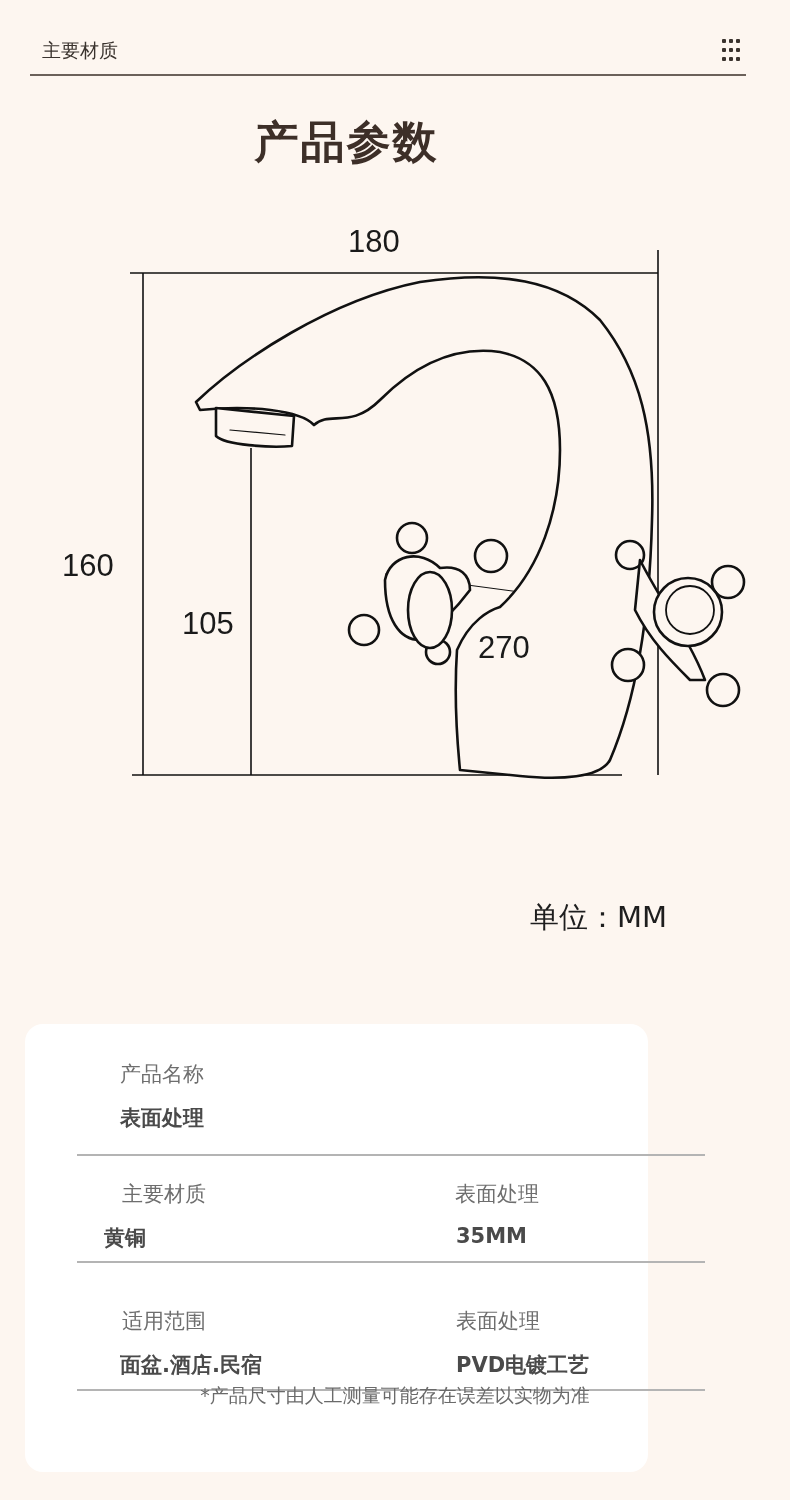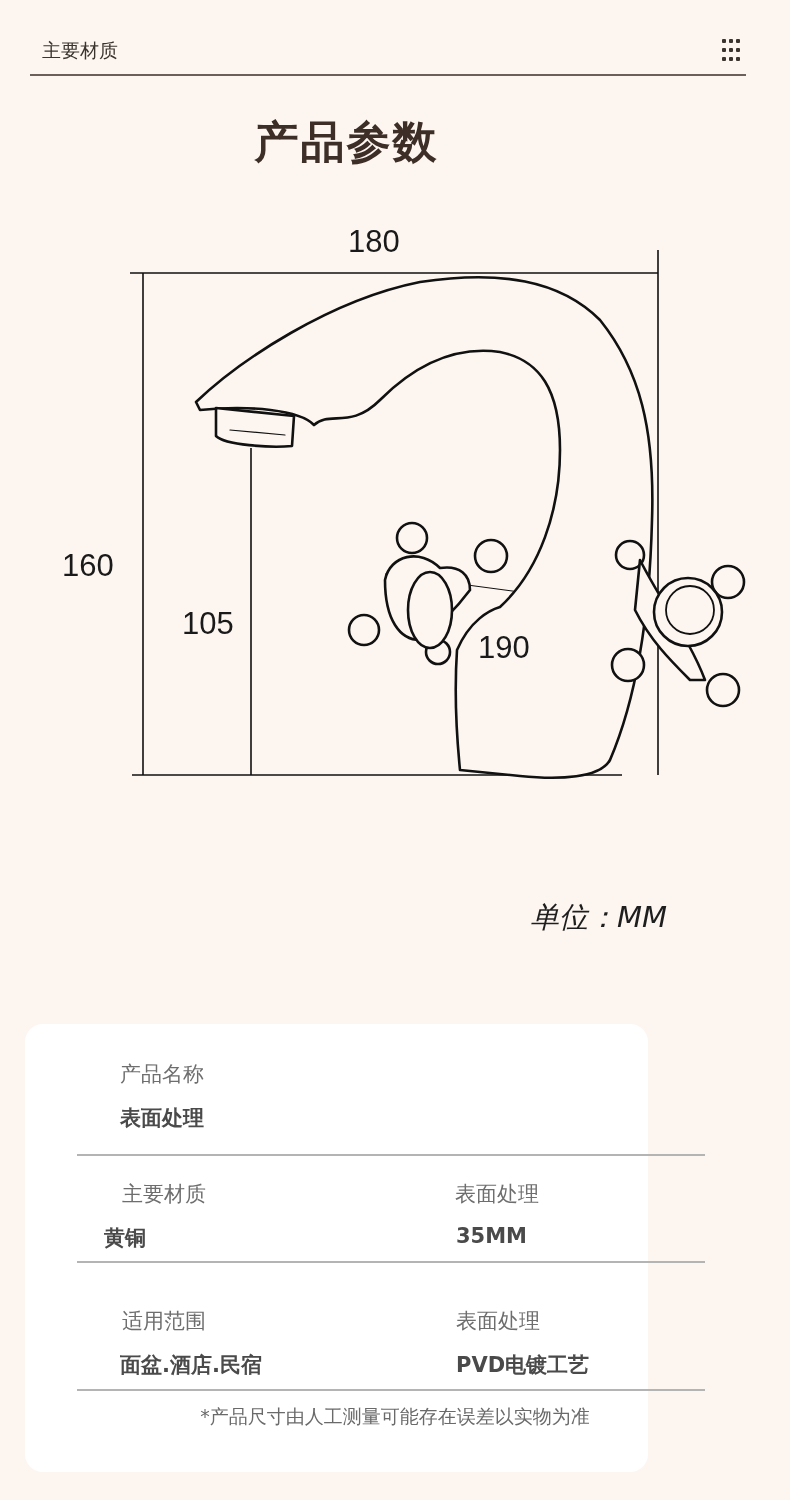--- a/index.html
+++ b/index.html
@@ -25,31 +25,31 @@
   }
   .page-title {
     position: absolute; left: 0; width: 693px; top: 113px; text-align: center;
     font-size: 44px; font-weight: bold; color: #3d2f28; letter-spacing: 2px;
   }
   .diagram { position: absolute; left: 0; top: 200px; width: 669px; height: 620px; }
   .dim {
     position: absolute; font-family: "Liberation Sans", sans-serif; font-size: 31px; color: #1a1a1a;
   }
   .unit {
-    position: absolute; left: 530px; top: 898px; font-size: 29px; color: #1e1e1e; font-style: italic;
+    position: absolute; left: 530px; top: 898px; font-size: 29px; color: #1e1e1e;
   }
   .card {
     position: absolute; left: 25px; top: 1024px; width: 623px; height: 448px;
     background: #ffffff; border-radius: 18px;
   }
   .lbl { position: absolute; font-size: 21px; color: #6e6e6e; }
   .val { position: absolute; font-size: 21px; font-weight: bold; color: #4a4a4a; }
   .rule { position: absolute; left: 52px; width: 628px; height: 2px; background: #b4b4b4; }
   .note {
-    position: absolute; left: 0; width: 740px; top: 380px; text-align: center;
+    position: absolute; left: 0; width: 740px; top: 359px; text-align: center;
     font-size: 19px; color: #6a6a6a;
   }
 </style>
 </head>
 <body>
 
 <div class="brand">主要材质</div>
 
 <div class="menu-icon">
   <span style="left:0;top:2px"></span>
@@ -97,21 +97,21 @@
       <circle cx="628" cy="665" r="16"></circle>
       <circle cx="723" cy="690" r="16"></circle>
       <path d="M640 560 C660 600 690 640 705 680 L690 680 C670 660 650 640 635 610 Z"></path>
       <circle cx="688" cy="612" r="34"></circle>
       <circle cx="690" cy="610" r="24" stroke-width="1.8"></circle>
     </g>
   </svg>
   <div class="dim" style="left:348px;top:24px">180</div>
   <div class="dim" style="left:62px;top:348px">160</div>
   <div class="dim" style="left:182px;top:406px">105</div>
-  <div class="dim" style="left:478px;top:430px">190</div>
+  <div class="dim" style="left:478px;top:430px">270</div>
 </div>
 
 <div class="unit">单位：MM</div>
 
 <div class="card">
   <div class="lbl" style="left:95px;top:36px">产品名称</div>
   <div class="val" style="left:95px;top:80px">表面处理</div>
   <div class="rule" style="top:130px"></div>
 
   <div class="lbl" style="left:97px;top:156px">主要材质</div>

